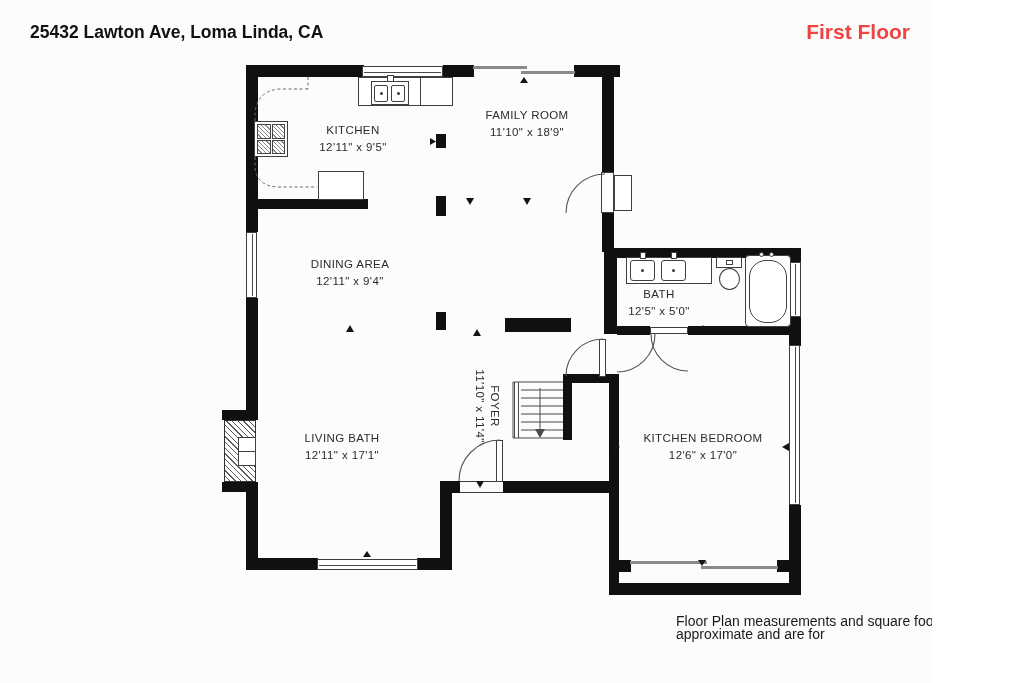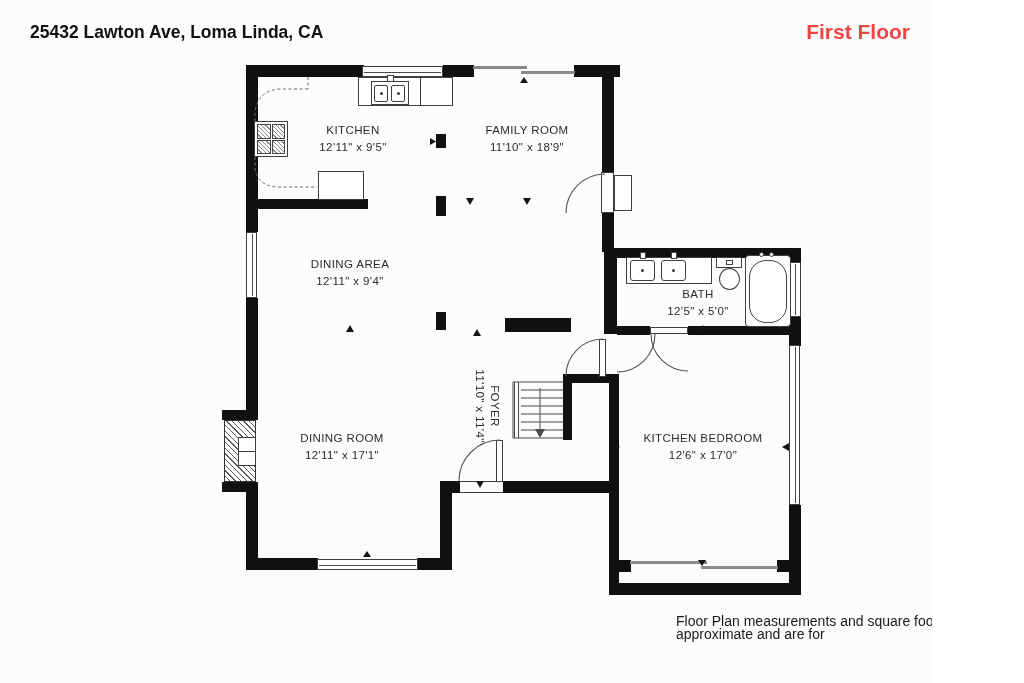--- a/index.html
+++ b/index.html
@@ -182,34 +182,34 @@
       <polygon points="613,443 613,451 620,447"></polygon>
       <polygon points="789,443 789,451 782,447"></polygon>
       <polygon points="430,138 430,145 436,141.5"></polygon>
     </g>
   </svg>
 
   <div class="lbl" style="left:353px;top:122px">
     <div>KITCHEN</div>
     <div>12'11" x 9'5"</div>
   </div>
-  <div class="lbl" style="left:527px;top:122px">
+  <div class="lbl" style="left:527px;top:107px">
     <div>FAMILY ROOM</div>
     <div>11'10" x 18'9"</div>
   </div>
   <div class="lbl" style="left:350px;top:256px">
     <div>DINING AREA</div>
     <div>12'11" x 9'4"</div>
   </div>
-  <div class="lbl" style="left:698px;top:286px">
+  <div class="lbl" style="left:659px;top:286px">
     <div>BATH</div>
     <div>12'5" x 5'0"</div>
   </div>
   <div class="lbl" style="left:342px;top:430px">
-    <div>DINING ROOM</div>
+    <div>LIVING BATH</div>
     <div>12'11" x 17'1"</div>
   </div>
   <div class="lbl" style="left:703px;top:430px">
     <div>KITCHEN BEDROOM</div>
     <div>12'6" x 17'0"</div>
   </div>
   <div class="foyer-lbl" style="left:487px;top:406px">
     <div>FOYER</div>
     <div>11'10" x 11'4"</div>
   </div>

